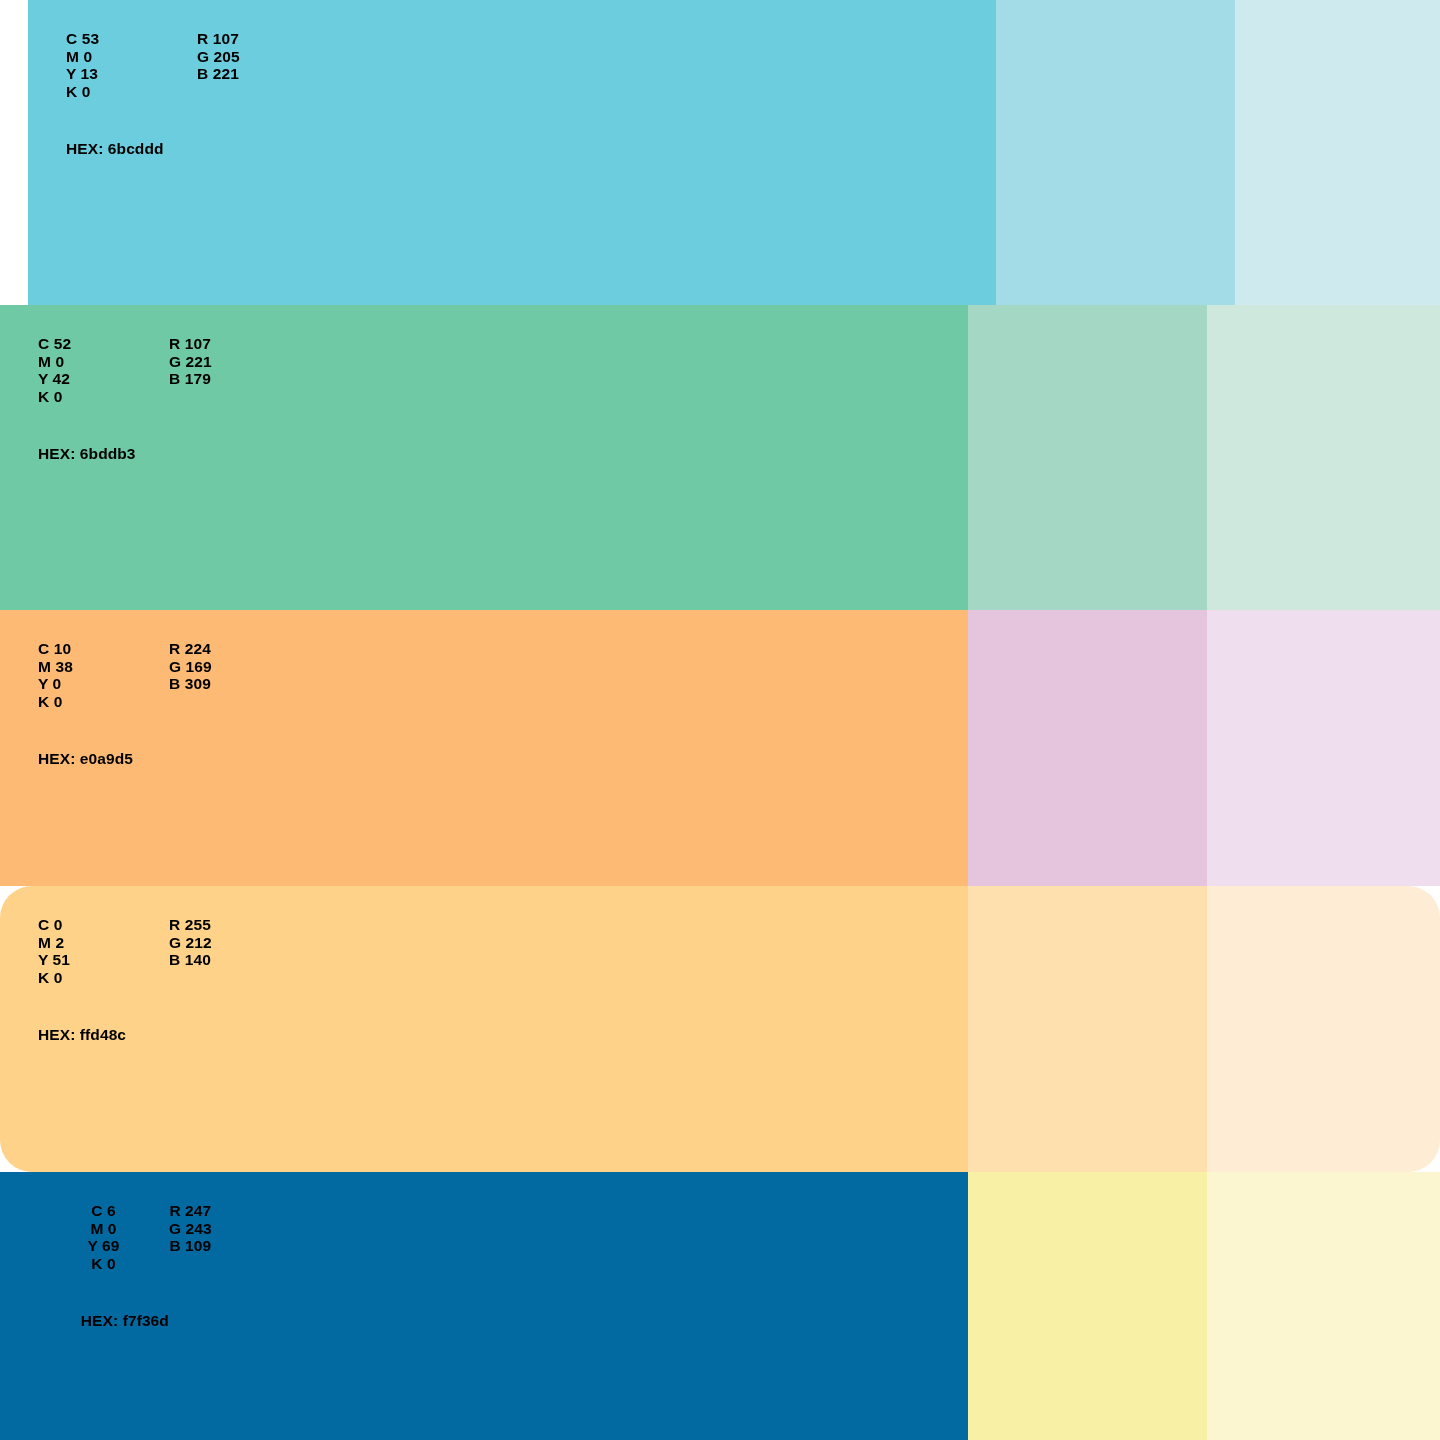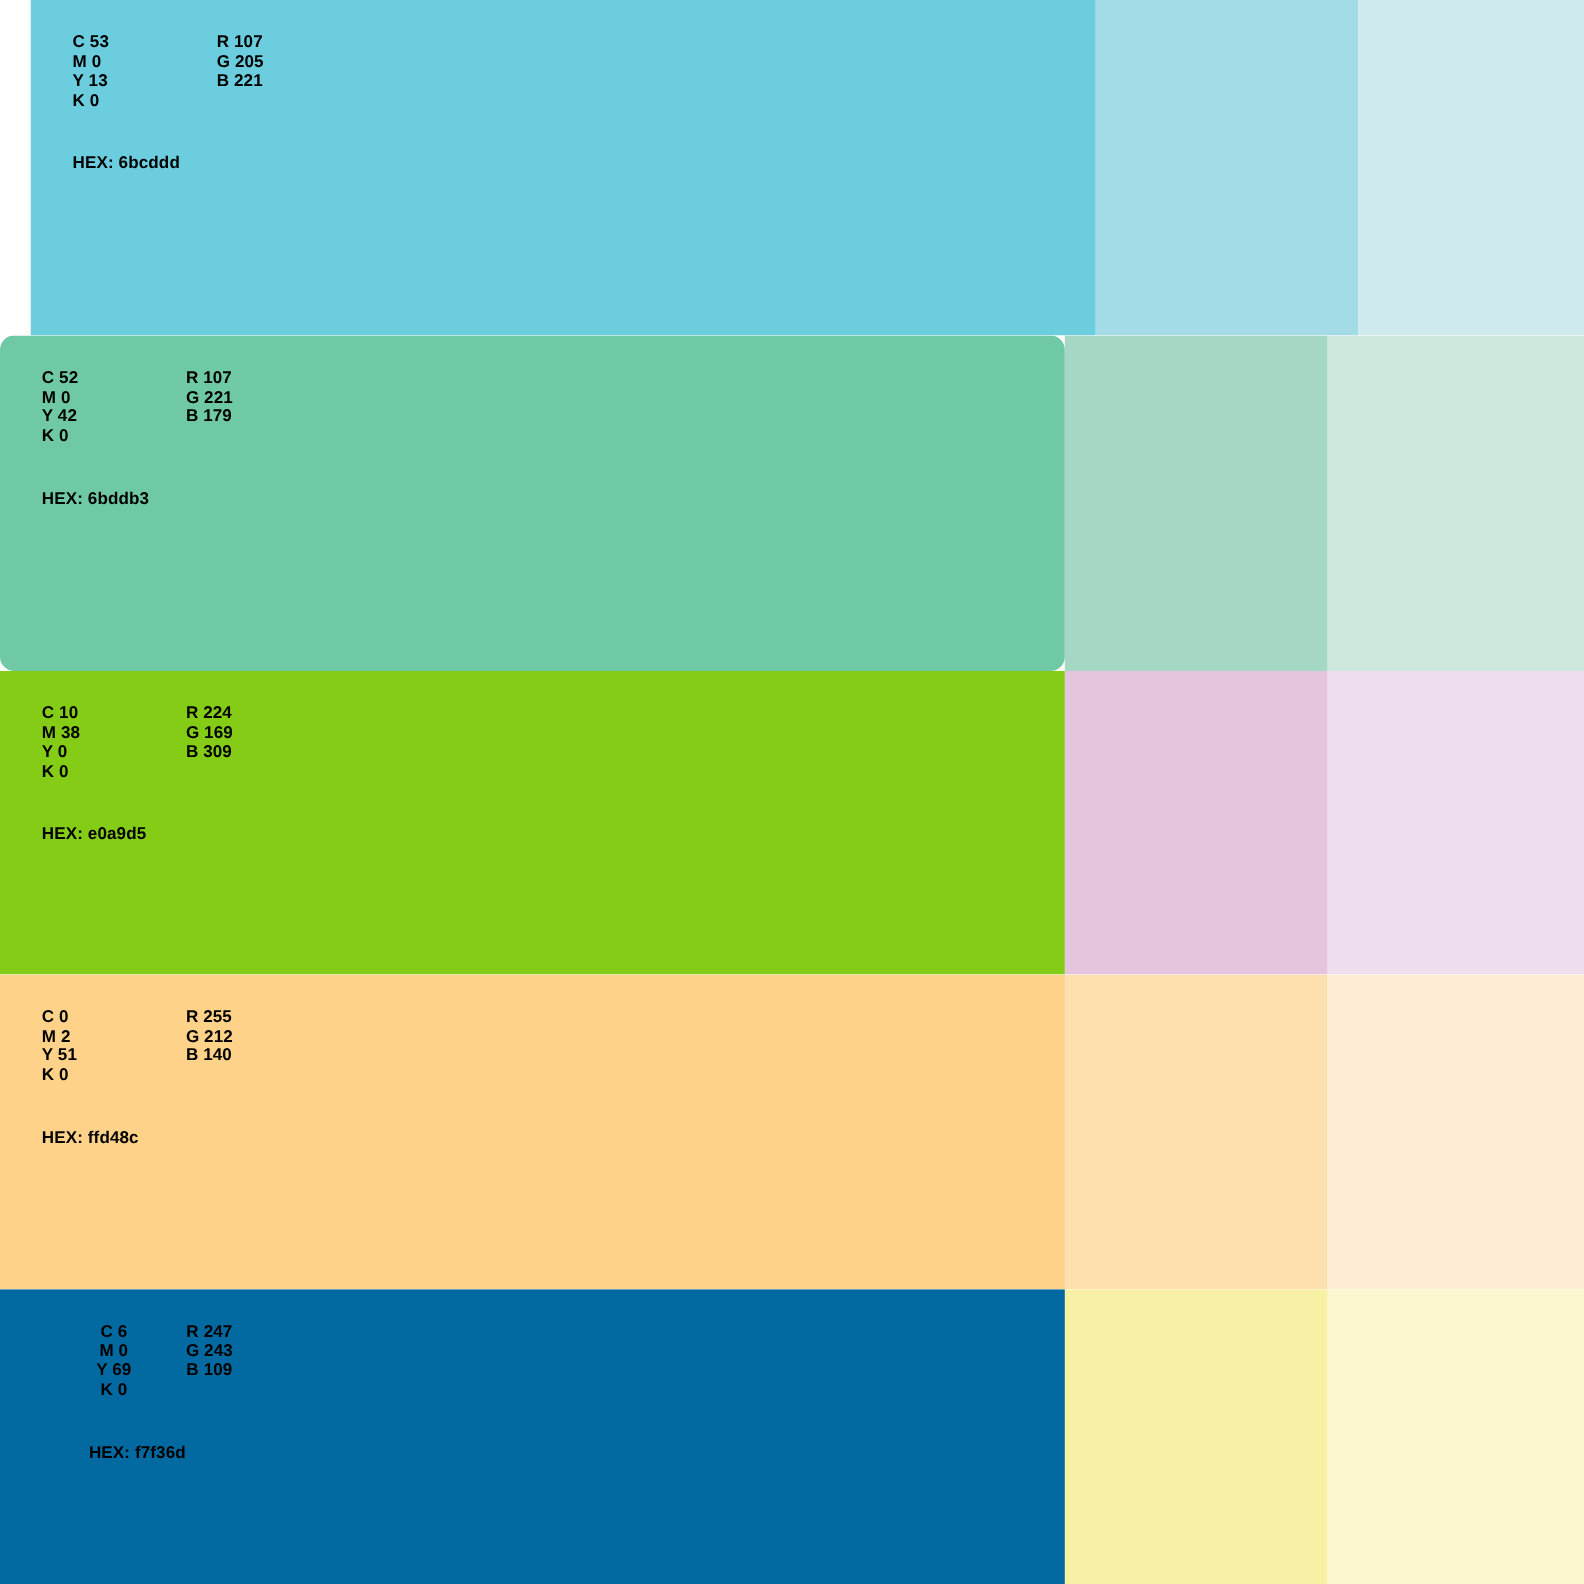--- a/index.html
+++ b/index.html
@@ -100,21 +100,21 @@
               <div class="val-line">B 221</div>
             </div>
           </div>
           <div class="hex-line">HEX: 6bcddd</div>
         </div>
       </div>
       <div class="tone-mid" style="background: rgb(163, 219, 230);"></div>
       <div class="tone-light" style="background: rgb(207, 234, 239);"></div>
     </div>
     <div class="swatch-row" style="height: 305px;">
-      <div class="tone-base" style="background: rgb(111, 201, 164); border-radius: 13px;">
+      <div class="tone-base" style="background: rgb(111, 201, 164);">
         <div class="info">
           <div class="value-grid">
             <div class="col-cmyk">
               <div class="val-line">C 52</div>
               <div class="val-line">M 0</div>
               <div class="val-line">Y 42</div>
               <div class="val-line">K 0</div>
             </div>
             <div class="col-rgb">
               <div class="val-line">R 107</div>
@@ -122,42 +122,42 @@
               <div class="val-line">B 179</div>
             </div>
           </div>
           <div class="hex-line">HEX: 6bddb3</div>
         </div>
       </div>
       <div class="tone-mid" style="background: rgb(164, 215, 196);"></div>
       <div class="tone-light" style="background: rgb(207, 232, 221);"></div>
     </div>
     <div class="swatch-row" style="height: 276px;">
-      <div class="tone-base" style="background: #84cc16;">
+      <div class="tone-base" style="background: #fdba74;">
         <div class="info">
           <div class="value-grid">
             <div class="col-cmyk">
               <div class="val-line">C 10</div>
               <div class="val-line">M 38</div>
               <div class="val-line">Y 0</div>
               <div class="val-line">K 0</div>
             </div>
             <div class="col-rgb">
               <div class="val-line">R 224</div>
               <div class="val-line">G 169</div>
               <div class="val-line">B 309</div>
             </div>
           </div>
           <div class="hex-line">HEX: e0a9d5</div>
         </div>
       </div>
       <div class="tone-mid" style="background: rgb(229, 197, 222);"></div>
       <div class="tone-light" style="background: rgb(238, 222, 238);"></div>
     </div>
-    <div class="swatch-row" style="height: 286px;">
+    <div class="swatch-row" style="height: 286px; border-radius: 32px;">
       <div class="tone-base" style="background: rgb(254, 210, 136);">
         <div class="info">
           <div class="value-grid">
             <div class="col-cmyk">
               <div class="val-line">C 0</div>
               <div class="val-line">M 2</div>
               <div class="val-line">Y 51</div>
               <div class="val-line">K 0</div>
             </div>
             <div class="col-rgb">

